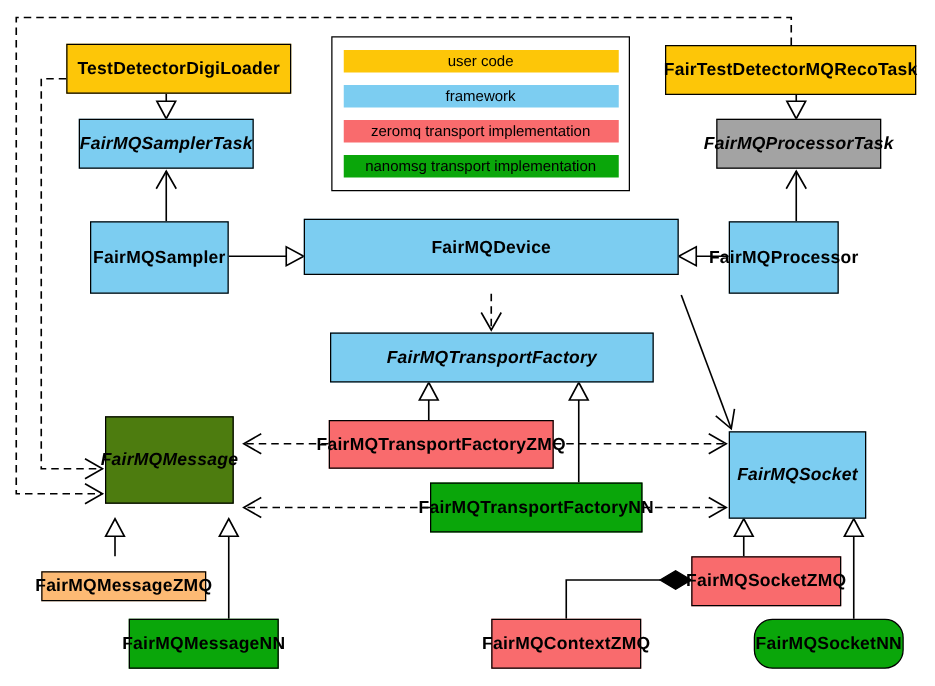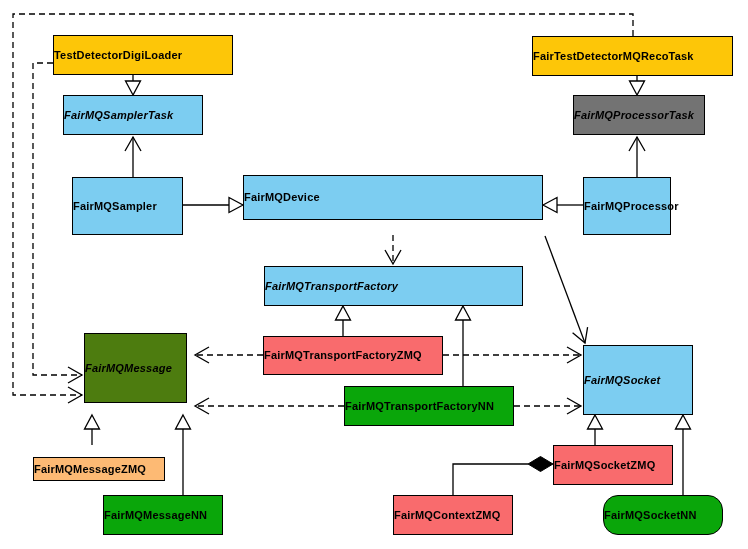--- a/index.html
+++ b/index.html
@@ -2,23 +2,23 @@
 <html><head>
 <meta charset="utf-8">
 <style>
   html,body{margin:0;padding:0;background:#ffffff;}
   .stage{
     position:relative;width:748px;height:549px;background:#ffffff;overflow:hidden;
     font-family:"Liberation Sans",sans-serif;
   }
   #edges{position:absolute;left:0;top:0;width:748px;height:549px;pointer-events:none;}
   .node{
-    position:absolute;display:flex;align-items:center;justify-content:flex-start;
+    position:absolute;display:flex;align-items:center;justify-content:center;
     border:1.3px solid #000;box-sizing:border-box;text-align:center;
-    font-weight:bold;font-size:11px;color:#000;line-height:1.1;letter-spacing:0.2px;
+    font-weight:bold;font-size:14px;color:#000;line-height:1.1;letter-spacing:0.2px;
   }
   .node.abstract{font-style:italic;}
   .legend{
     position:absolute;left:265px;top:29px;width:239px;height:124px;
     background:#ffffff;border:1.5px solid #000;box-sizing:border-box;
     display:flex;flex-direction:column;align-items:center;justify-content:space-evenly;
   }
   .legend-item{
     width:220px;height:18px;display:flex;align-items:center;justify-content:center;
     font-size:12px;color:#000;white-space:nowrap;
@@ -115,21 +115,21 @@
   <div id="nodes">
       <div class="node" style="left: 53px; top: 35px; width: 180px; height: 40px; background: rgb(253, 198, 8);">
         <span>TestDetectorDigiLoader</span>
       </div>
       <div class="node" style="left: 532px; top: 36px; width: 201px; height: 40px; background: rgb(253, 198, 8);">
         <span>FairTestDetectorMQRecoTask</span>
       </div>
       <div class="node abstract" style="left: 63px; top: 95px; width: 140px; height: 40px; background: rgb(124, 205, 241);">
         <span>FairMQSamplerTask</span>
       </div>
-      <div class="node abstract" style="left: 573px; top: 95px; width: 132px; height: 40px; background: #737373;">
+      <div class="node abstract" style="left: 573px; top: 95px; width: 132px; height: 40px; background: #a3a3a3;">
         <span>FairMQProcessorTask</span>
       </div>
       <div class="node" style="left: 72px; top: 177px; width: 111px; height: 58px; background: rgb(124, 205, 241);">
         <span>FairMQSampler</span>
       </div>
       <div class="node" style="left: 243px; top: 175px; width: 300px; height: 45px; background: rgb(124, 205, 241);">
         <span>FairMQDevice</span>
       </div>
       <div class="node" style="left: 583px; top: 177px; width: 88px; height: 58px; background: rgb(124, 205, 241);">
         <span>FairMQProcessor</span>
@@ -159,13 +159,24 @@
         <span>FairMQContextZMQ</span>
       </div>
       <div class="node" style="left: 553px; top: 445px; width: 120px; height: 40px; background: rgb(249, 107, 109);">
         <span>FairMQSocketZMQ</span>
       </div>
       <div class="node" style="left: 603px; top: 495px; width: 120px; height: 40px; background: rgb(10, 166, 10); border-radius: 15px;">
         <span>FairMQSocketNN</span>
       </div>
     </div>
 
+  <div class="legend">
+    <div id="legend-items" style="display:contents"><div class="legend-item" style="background: rgb(253, 198, 8);">
+          <span>user code</span>
+        </div><div class="legend-item" style="background: rgb(124, 205, 241);">
+          <span>framework</span>
+        </div><div class="legend-item" style="background: rgb(249, 107, 109);">
+          <span>zeromq transport implementation</span>
+        </div><div class="legend-item" style="background: rgb(10, 166, 10);">
+          <span>nanomsg transport implementation</span>
+        </div></div>
+  </div>
 </div>
 
 </body></html>

